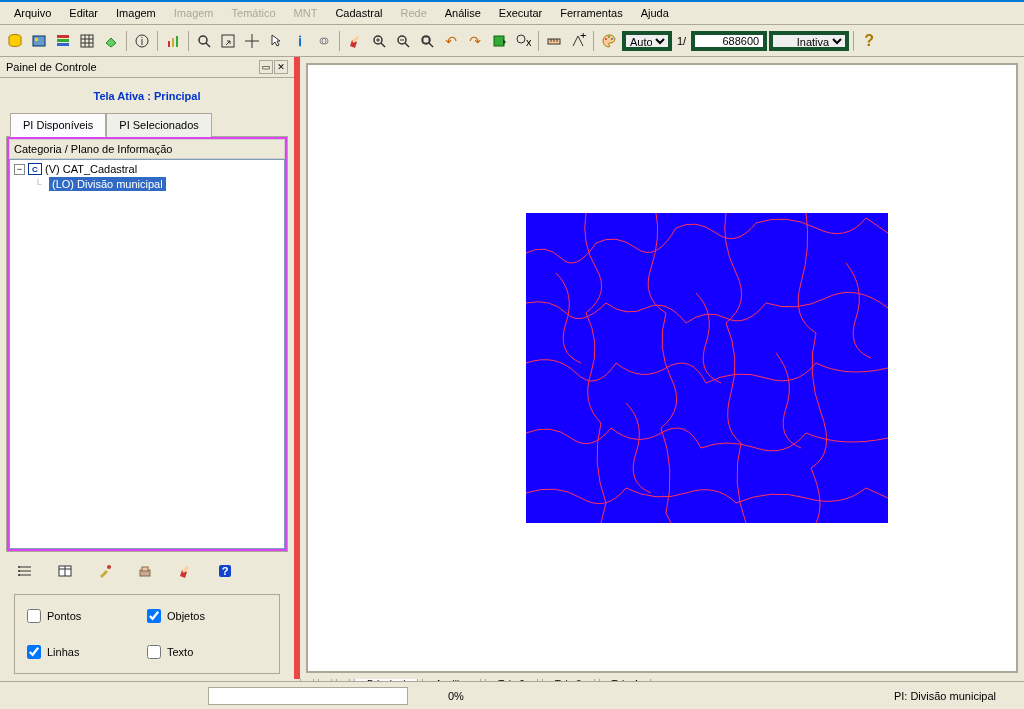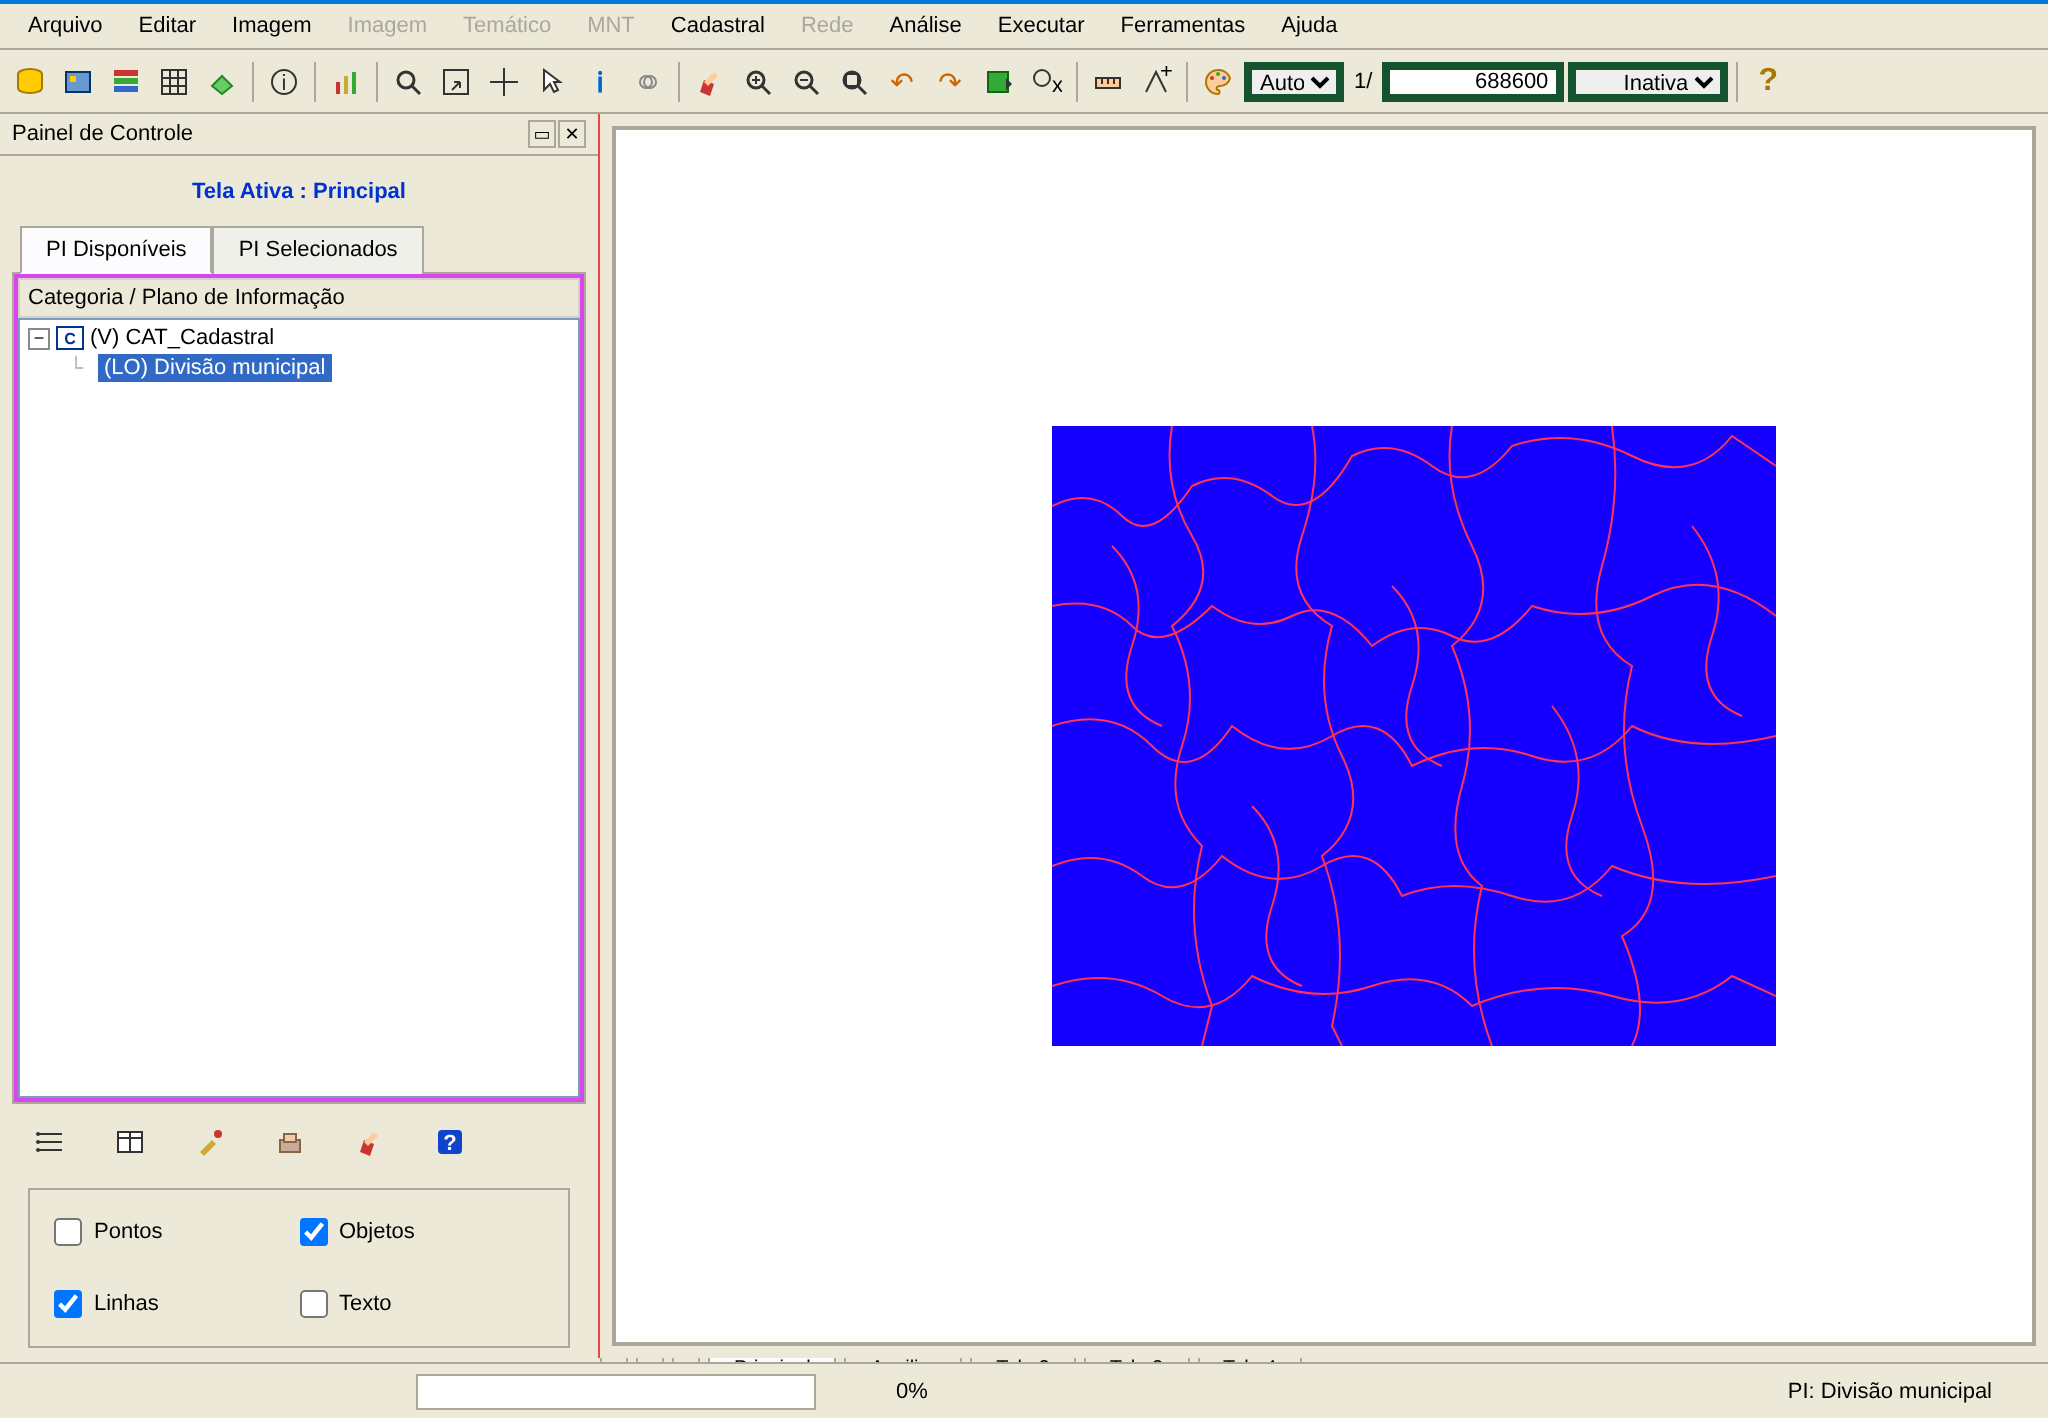--- a/index.html
+++ b/index.html
@@ -6,25 +6,25 @@
 body { background: #ece9d8; width: 1024px; height: 709px; overflow: hidden; position: relative; }
 .top-line { height: 2px; background: #0078d7; }
 .menubar { display: flex; gap: 2px; padding: 3px 6px; background: #ece9d8; border-bottom: 1px solid #aca899; }
 .menubar span { padding: 2px 8px; cursor: default; }
 .menubar span.disabled { color: #aca899; }
 .toolbar { display: flex; align-items: center; gap: 2px; padding: 3px 4px; background: #ece9d8; border-bottom: 1px solid #aca899; height: 32px; }
 .toolbar .tbtn { width: 22px; height: 22px; display: flex; align-items: center; justify-content: center; cursor: default; border: 1px solid transparent; font-size: 14px; }
 .toolbar .sep { width: 1px; height: 20px; background: #aca899; margin: 0 2px; }
 .toolbar select, .toolbar input { font-size: 11px; height: 20px; border: 4px solid #14532d; }
 .toolbar select { width: 50px; }
-.toolbar input.scale { width: 91px; text-align: right; padding-right: 4px; }
+.toolbar input.scale { width: 76px; text-align: right; padding-right: 4px; }
 .toolbar select.inativa { width: 80px; text-align: right; }
 .toolbar .label { padding: 0 3px; }
 .main-body { display: flex; height: calc(709px - 2px - 23px - 32px - 30px); }
-.control-panel { width: 300px; background: #ece9d8; border-right: 1px solid #ef4444; display: flex; flex-direction: column; }
+.control-panel { width: 300px; background: #ece9d8; border-right: 6px solid #ef4444; display: flex; flex-direction: column; }
 .panel-title { display: flex; align-items: center; justify-content: space-between; padding: 3px 6px; background: #ece9d8; border-bottom: 1px solid #aca899; }
 .panel-title .btns { display: flex; gap: 1px; }
 .panel-title .btns span { width: 14px; height: 14px; border: 1px solid #aca899; background: #ece9d8; font-size: 9px; display: flex; align-items: center; justify-content: center; cursor: default; }
 .panel-content { padding: 6px; flex: 1; display: flex; flex-direction: column; }
 .tela-ativa { text-align: center; font-weight: bold; color: #0033cc; padding: 6px 0 10px 0; }
 .tabs { display: flex; margin-left: 4px; }
 .tab { padding: 5px 12px; border: 1px solid #aca899; background: #ece9d8; border-bottom: none; cursor: default; position: relative; top: 1px; }
 .tab.active { background: #fcfcfe; z-index: 2; border-bottom: 1px solid #fcfcfe; }
 .tab.inactive { background: #f0f0eb; }
 .tab-body { border: 1px solid #aca899; background: #d946ef; padding: 2px; flex-grow: 1; }

